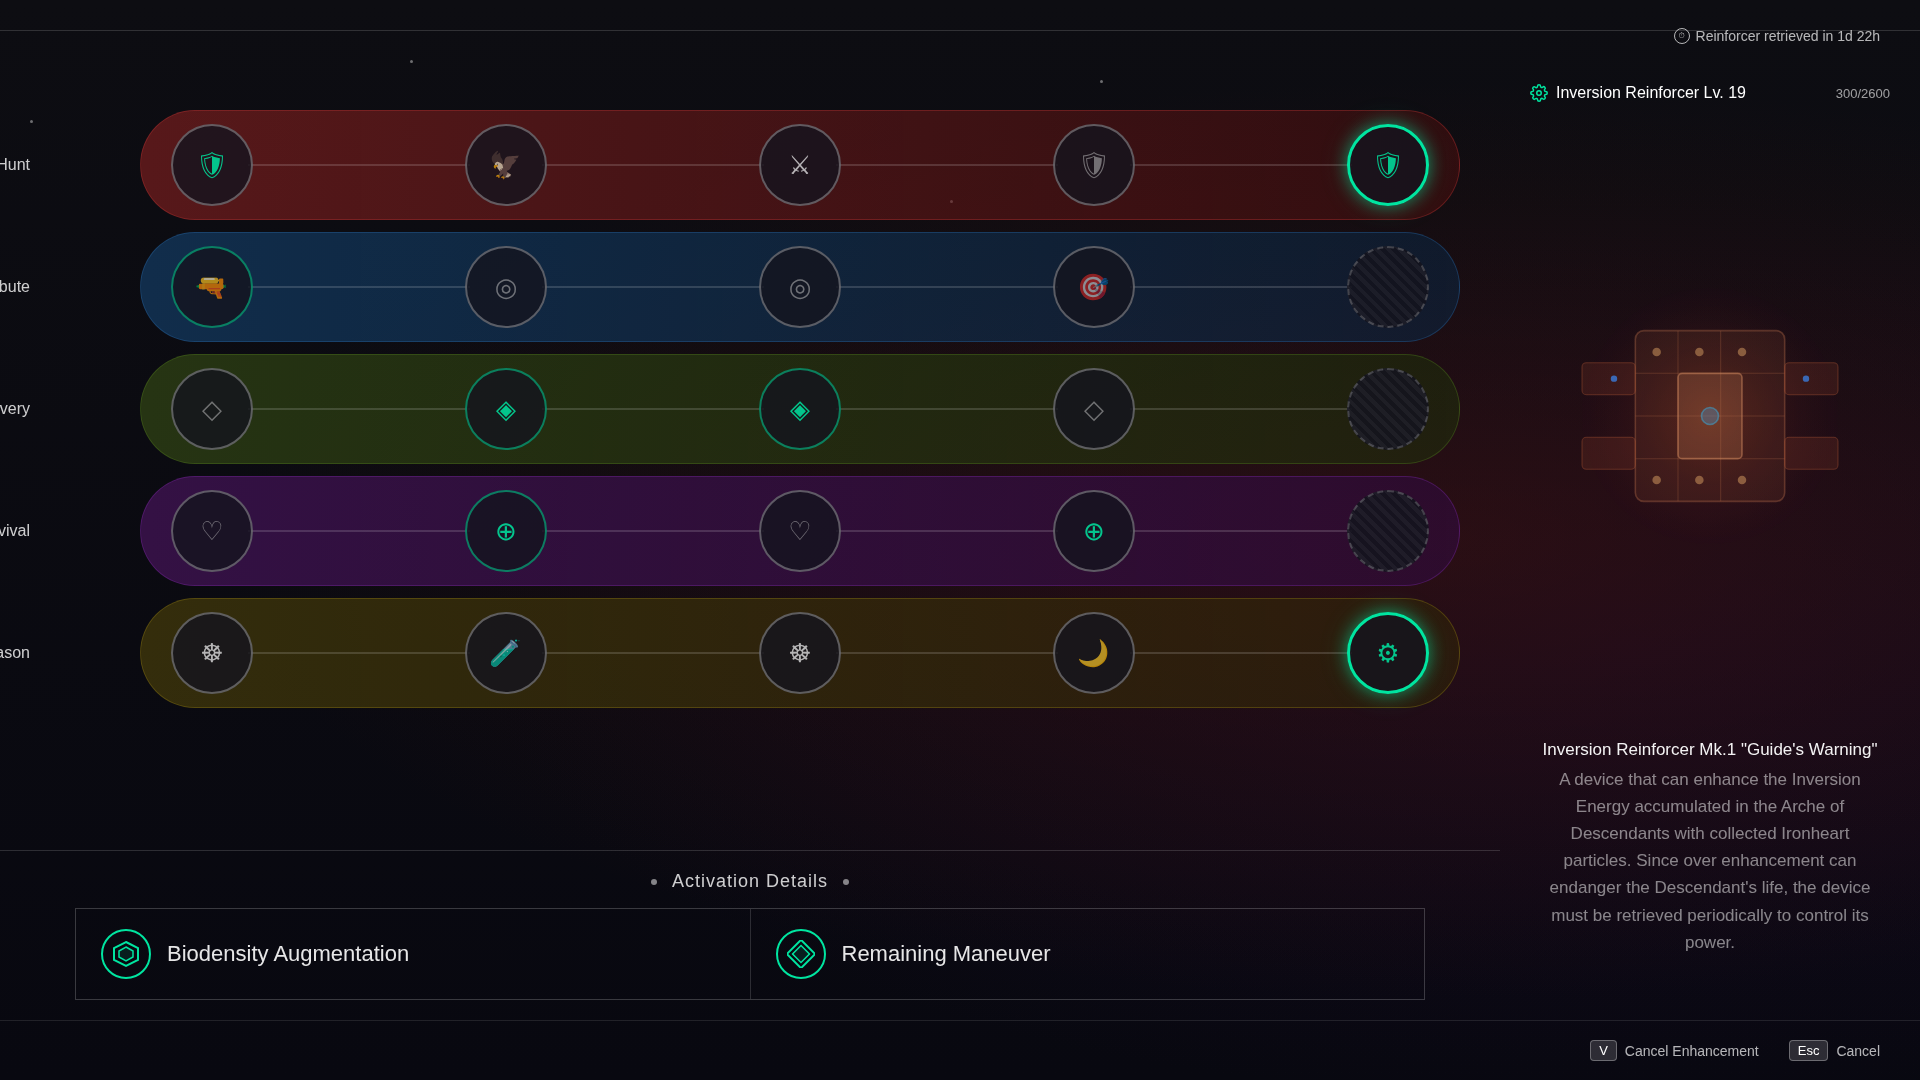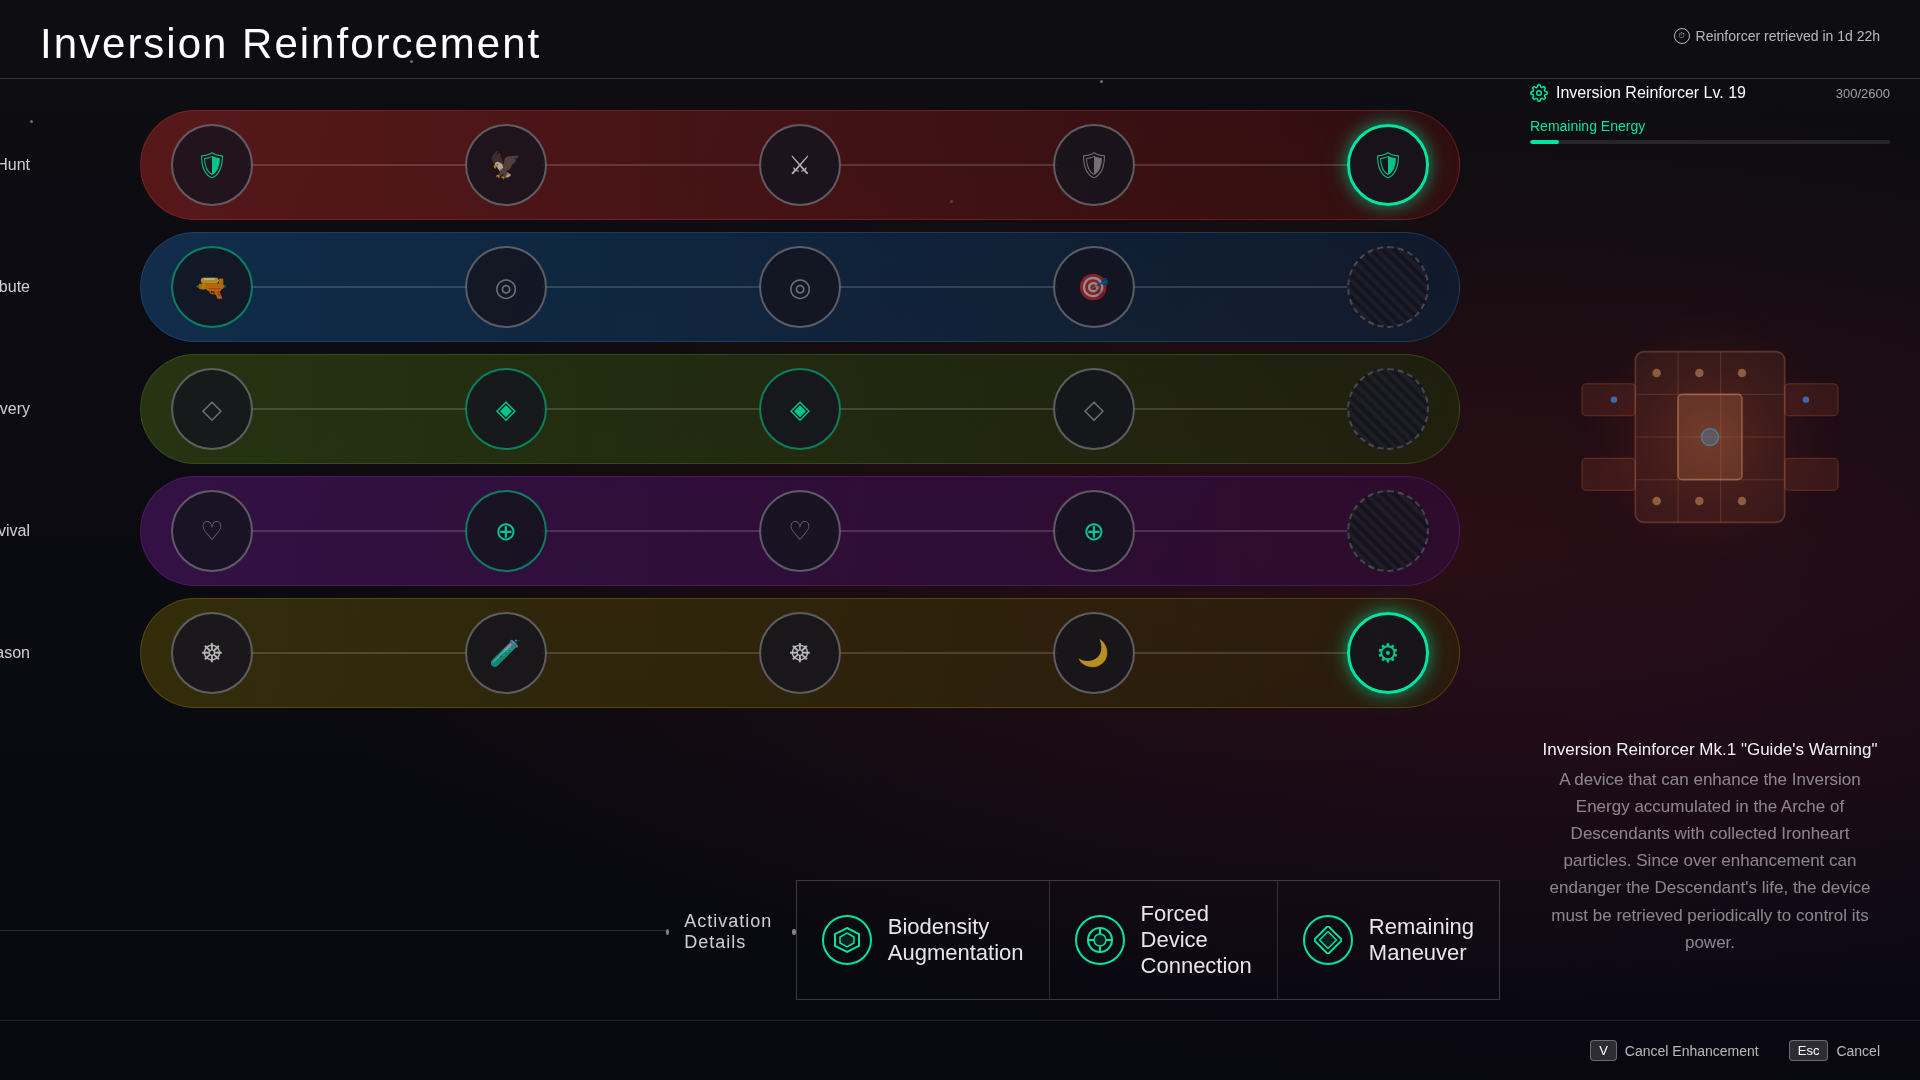--- a/index.html
+++ b/index.html
@@ -393,21 +393,21 @@
       background: rgba(255,255,255,0.4);
       border-radius: 50%;
     }
 
     .activation-wrapper {
       position: absolute;
       bottom: 60px;
       left: 0;
       right: 420px;
       display: flex;
-      flex-direction: row;
+      flex-direction: column;
       align-items: center;
       padding: 10px 0 20px;
     }
 
     .separator-line {
       width: 100%;
       height: 1px;
       background: rgba(255,255,255,0.15);
       margin-bottom: 20px;
     }
@@ -416,21 +416,20 @@
 <body>
 
 <div class="bg-overlay"></div>
 
 <div class="star" style="top:120px; left:30px;"></div>
 <div class="star" style="top:60px; left:410px;"></div>
 <div class="star" style="top:200px; left:950px;"></div>
 <div class="star" style="top:80px; left:1100px;"></div>
 
 <div class="header">
-  <h1 class="title">Inversion Reinforcement</h1>
   <div class="timer-info">
     <div class="timer-icon">⏱</div>
     <span>Reinforcer retrieved in 1d 22h</span>
   </div>
 </div>
 
 <div class="main-content">
 
   <div class="skill-tree">
 
@@ -577,26 +576,20 @@
       <div class="reinforcer-title">
         <svg class="gear-icon-sm" viewBox="0 0 24 24" fill="none" stroke="#00e5a0" stroke-width="2">
           <circle cx="12" cy="12" r="3"></circle>
             <path d="M19.4 15a1.65 1.65 0 0 0 .33 1.82l.06.06a2 2 0 0 1-2.83 2.83l-.06-.06a1.65 1.65 0 0 0-1.82-.33 1.65 1.65 0 0 0-1 1.51V21a2 2 0 0 1-4 0v-.09A1.65 1.65 0 0 0 9 19.4a1.65 1.65 0 0 0-1.82.33l-.06.06a2 2 0 0 1-2.83-2.83l.06-.06A1.65 1.65 0 0 0 4.68 15a1.65 1.65 0 0 0-1.51-1H3a2 2 0 0 1 0-4h.09A1.65 1.65 0 0 0 4.6 9a1.65 1.65 0 0 0-.33-1.82l-.06-.06a2 2 0 0 1 2.83-2.83l.06.06A1.65 1.65 0 0 0 9 4.68a1.65 1.65 0 0 0 1-1.51V3a2 2 0 0 1 4 0v.09a1.65 1.65 0 0 0 1 1.51 1.65 1.65 0 0 0 1.82-.33l.06-.06a2 2 0 0 1 2.83 2.83l-.06.06A1.65 1.65 0 0 0 19.4 9a1.65 1.65 0 0 0 1.51 1H21a2 2 0 0 1 0 4h-.09a1.65 1.65 0 0 0-1.51 1z"></path>
         </svg>
         <span>Inversion Reinforcer Lv. 19</span>
       </div>
       <span class="reinforcer-level">300/2600</span>
     </div>
 
-    <div class="energy-bar-section">
-      <span class="energy-label">Remaining Energy</span>
-      <div class="energy-bar">
-        <div class="energy-fill"></div>
-      </div>
-    </div>
 
     <div class="device-image">
       <div class="device-visual">
         <svg viewBox="0 0 300 300" class="device-svg">
 
           <defs>
             <radialGradient id="glow" cx="50%" cy="50%" r="50%">
               <stop offset="0%" stop-color="#ff6030" stop-opacity="0.6"></stop>
               <stop offset="100%" stop-color="#2a0a20" stop-opacity="0.2"></stop>
             </radialGradient>
@@ -659,33 +652,20 @@
     <div class="activation-card">
       <div class="card-icon">
         <svg width="28" height="28" viewBox="0 0 28 28" fill="none">
           <polygon points="14,2 26,8 26,20 14,26 2,20 2,8" stroke="#00e5a0" stroke-width="2" fill="none"></polygon>
           <polygon points="14,7 21,11 21,17 14,21 7,17 7,11" stroke="#00e5a0" stroke-width="1.5" fill="rgba(0,229,160,0.1)"></polygon>
         </svg>
       </div>
       <span class="card-label">Biodensity Augmentation</span>
     </div>
 
-    <div class="activation-card">
-      <div class="card-icon">
-        <svg width="28" height="28" viewBox="0 0 28 28" fill="none">
-          <circle cx="14" cy="14" r="12" stroke="#00e5a0" stroke-width="2" fill="none"></circle>
-          <circle cx="14" cy="14" r="6" stroke="#00e5a0" stroke-width="1.5" fill="rgba(0,229,160,0.1)"></circle>
-          <line x1="14" y1="2" x2="14" y2="8" stroke="#00e5a0" stroke-width="2"></line>
-          <line x1="14" y1="20" x2="14" y2="26" stroke="#00e5a0" stroke-width="2"></line>
-          <line x1="2" y1="14" x2="8" y2="14" stroke="#00e5a0" stroke-width="2"></line>
-          <line x1="20" y1="14" x2="26" y2="14" stroke="#00e5a0" stroke-width="2"></line>
-        </svg>
-      </div>
-      <span class="card-label">Forced Device Connection</span>
-    </div>
 
     <div class="activation-card">
       <div class="card-icon">
         <svg width="28" height="28" viewBox="0 0 28 28" fill="none">
           <rect x="4" y="4" width="20" height="20" transform="rotate(45 14 14)" stroke="#00e5a0" stroke-width="2" fill="none"></rect>
           <rect x="8" y="8" width="12" height="12" transform="rotate(45 14 14)" stroke="#00e5a0" stroke-width="1.5" fill="rgba(0,229,160,0.1)"></rect>
         </svg>
       </div>
       <span class="card-label">Remaining Maneuver</span>
     </div>

